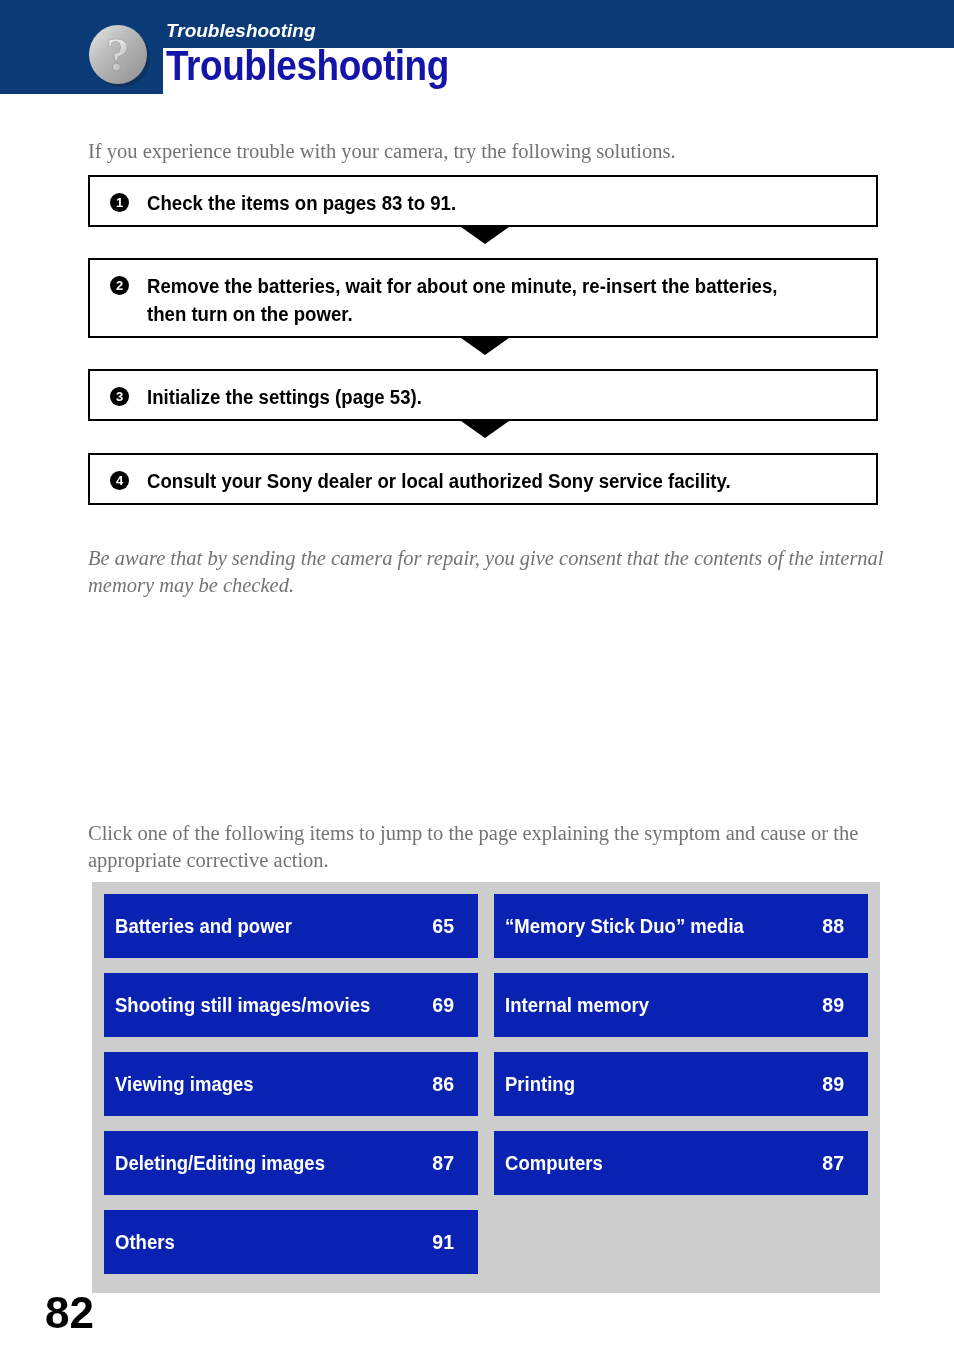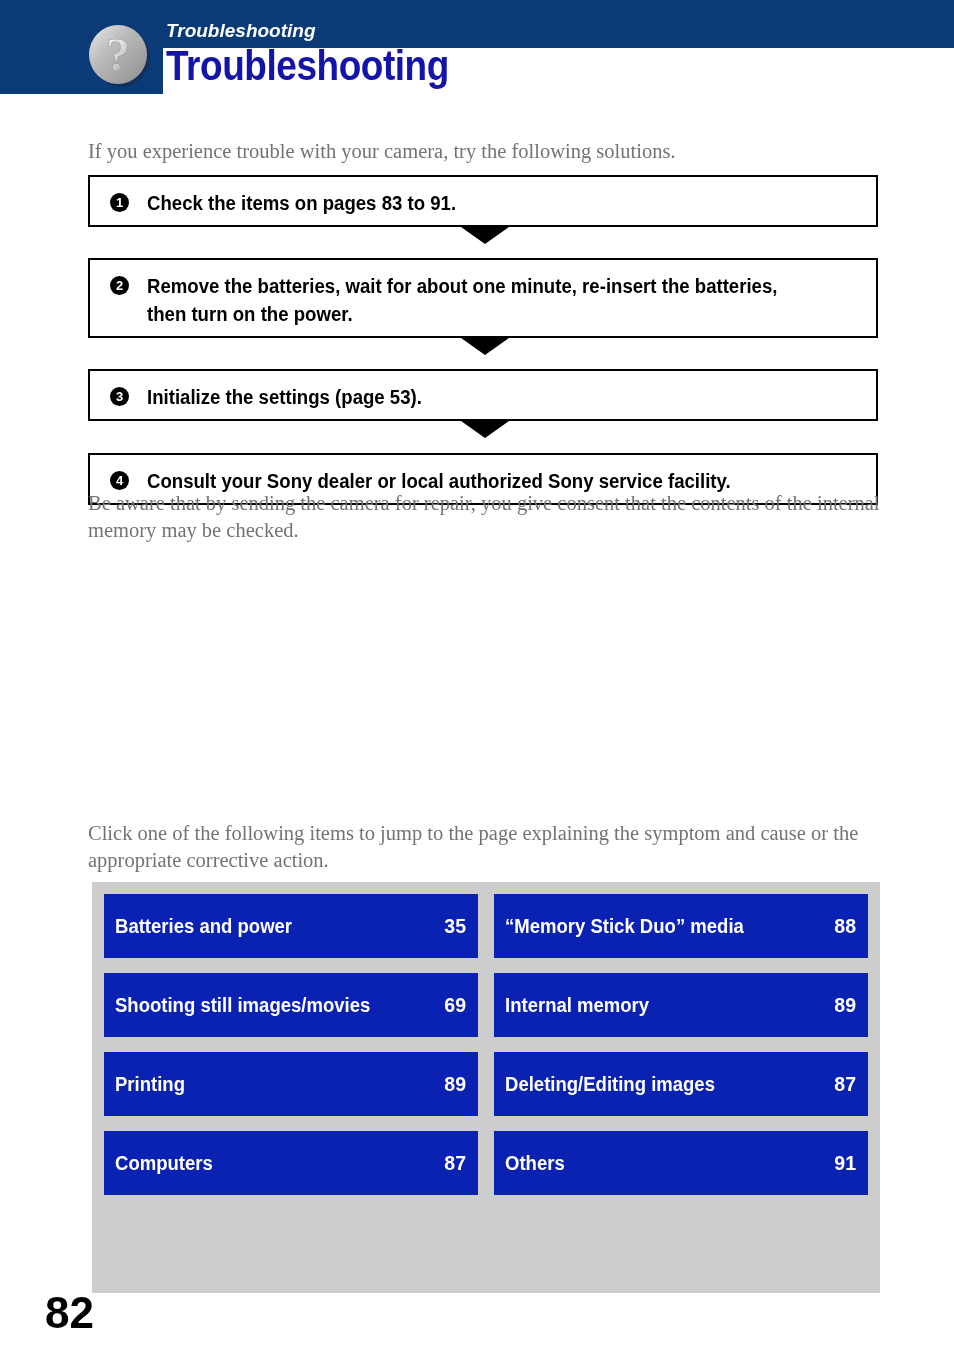--- a/index.html
+++ b/index.html
@@ -83,21 +83,21 @@
   .body-para {
     position: absolute;
     left: 88px;
     font-family: "Liberation Serif", serif;
     font-size: 20.5px;
     line-height: 27px;
     color: #737373;
     width: 800px;
   }
   #intro-para { top: 138px; }
-  #repair-note { top: 490px; }
+  #repair-note { top: 545px; font-style: italic; }
   #click-para  { top: 820px; }
 
   
   .step-box {
     position: absolute;
     left: 88px;
     width: 790px;
     border: 2px solid #000000;
     box-sizing: border-box;
     background: #ffffff;
@@ -168,21 +168,21 @@
     grid-template-columns: 374px 374px;
     grid-auto-rows: 64px;
     column-gap: 16px;
     row-gap: 15px;
   }
   .link-btn {
     background: #0a22b2;
     display: flex;
     align-items: center;
     justify-content: space-between;
-    padding: 0 12px 0 11px;
+    padding: 0 24px 0 11px;
     box-sizing: border-box;
     cursor: pointer;
   }
   .link-label {
     font-family: "Liberation Sans Narrow", "Liberation Sans", sans-serif;
     font-weight: bold;
     font-size: 19.5px;
     color: #ffffff;
     white-space: nowrap;
     transform: scaleX(0.95);
@@ -271,38 +271,42 @@
 </div>
 
 <div class="body-para" id="repair-note">Be aware that by sending the camera for repair, you give consent that the contents of the internal memory may be checked.</div>
 <div class="body-para" id="click-para">Click one of the following items to jump to the page explaining the symptom and cause or the appropriate corrective action.</div>
 
 <div id="link-panel">
   <div id="link-grid">
 
     <div class="link-btn">
       <span class="link-label">Batteries and power</span>
-      <span class="link-page">35</span>
+      <span class="link-page">65</span>
     </div>
 
     <div class="link-btn">
       <span class="link-label">“Memory Stick Duo” media</span>
       <span class="link-page">88</span>
     </div>
 
     <div class="link-btn">
       <span class="link-label">Shooting still images/movies</span>
       <span class="link-page">69</span>
     </div>
 
     <div class="link-btn">
       <span class="link-label">Internal memory</span>
       <span class="link-page">89</span>
     </div>
 
+    <div class="link-btn">
+      <span class="link-label">Viewing images</span>
+      <span class="link-page">86</span>
+    </div>
 
     <div class="link-btn">
       <span class="link-label">Printing</span>
       <span class="link-page">89</span>
     </div>
 
     <div class="link-btn">
       <span class="link-label">Deleting/Editing images</span>
       <span class="link-page">87</span>
     </div>

